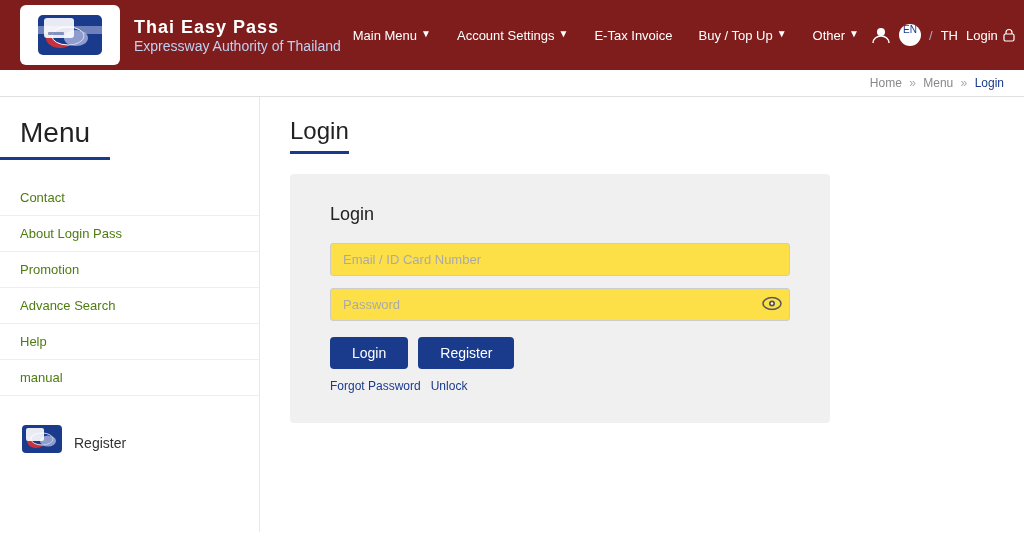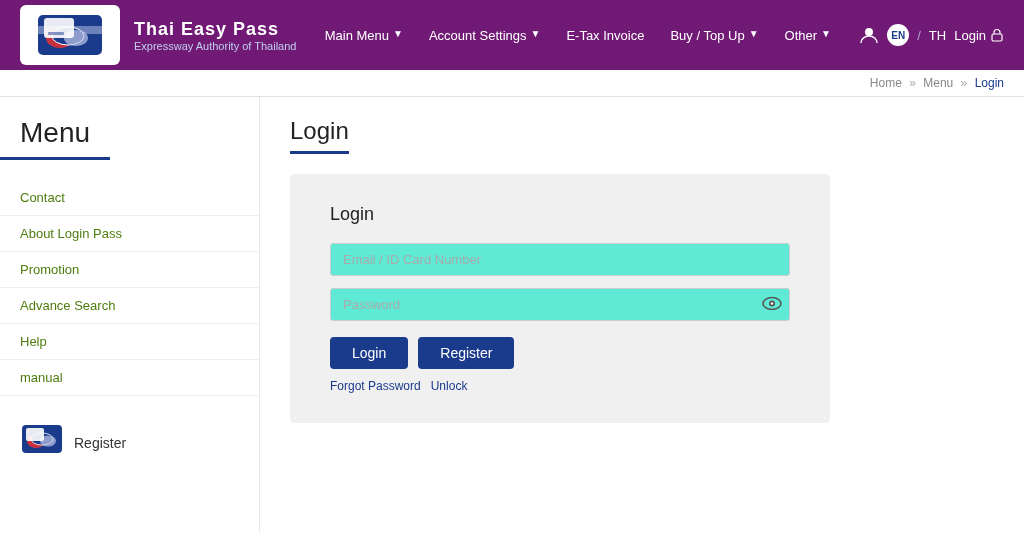--- a/index.html
+++ b/index.html
@@ -1,20 +1,20 @@
 <!DOCTYPE html>
 <html><head>
   <meta charset="utf-8">
   <style>
     * { margin: 0; padding: 0; box-sizing: border-box; }
     body { font-family: 'Segoe UI', Arial, sans-serif; font-size: 14px; background: #fff; color: #333; }
 
     
     .header {
-      background: #701a75;
+      background: #7f1d1d;
       color: #fff;
       display: flex;
       align-items: center;
       padding: 0 20px;
       min-height: 70px;
       position: relative;
     }
     .logo-box {
       background: #fff;
       border-radius: 6px;
@@ -30,21 +30,21 @@
       width: 80px;
       height: 50px;
     }
     .header-brand { flex-shrink: 0; }
     .header-brand .title {
       font-size: 18px;
       font-weight: bold;
       letter-spacing: 1px;
     }
     .header-brand .subtitle {
-      font-size: 11px;
+      font-size: 14px;
       color: #c0d0f0;
     }
     .header-nav {
       flex: 1;
       display: flex;
       align-items: center;
       justify-content: center;
       gap: 2px;
     }
     .nav-item {
@@ -61,22 +61,22 @@
     .header-right {
       display: flex;
       align-items: center;
       gap: 8px;
       font-size: 13px;
     }
     .lang-icon {
       width: 22px; height: 22px;
       background: #fff;
       border-radius: 50%;
-      display: flex; align-items: center; justify-content: center;
-      color: #1a3a8c; font-weight: bold; font-size: 10px;
+      display: flex; align-items: flex-start; justify-content: center;
+      color: #1a3a8c; font-weight: normal; font-size: 10px;
     }
     .lang-sep { color: #aac; }
     .header-login { cursor: pointer; display: flex; align-items: center; gap: 4px; }
     .user-icon-header {
       width: 20px; height: 20px;
       display: flex; align-items: center; justify-content: center;
     }
 
     
     .breadcrumb-bar {
@@ -165,21 +165,21 @@
     .form-field {
       margin-bottom: 12px;
       position: relative;
     }
     .form-field input {
       width: 100%;
       padding: 8px 12px;
       border: 1px solid #ccc;
       border-radius: 3px;
       font-size: 13px;
-      background: #5eead4;
+      background: #fde047;
       color: #555;
       outline: none;
     }
     .form-field input::placeholder { color: #aaa; }
     .eye-btn {
       position: absolute;
       right: 8px;
       top: 50%;
       transform: translateY(-50%);
       cursor: pointer;

